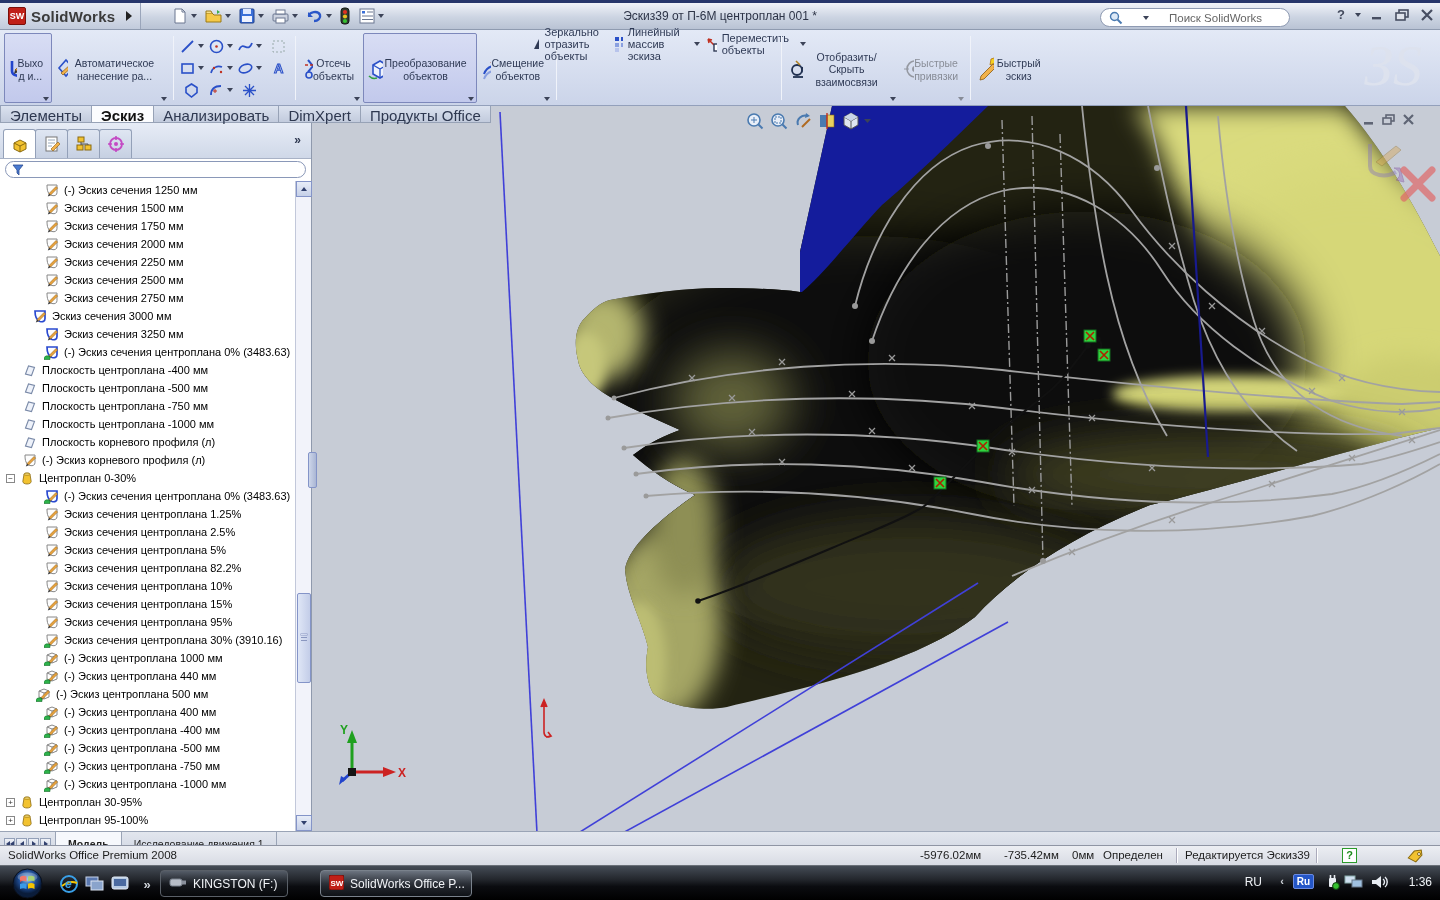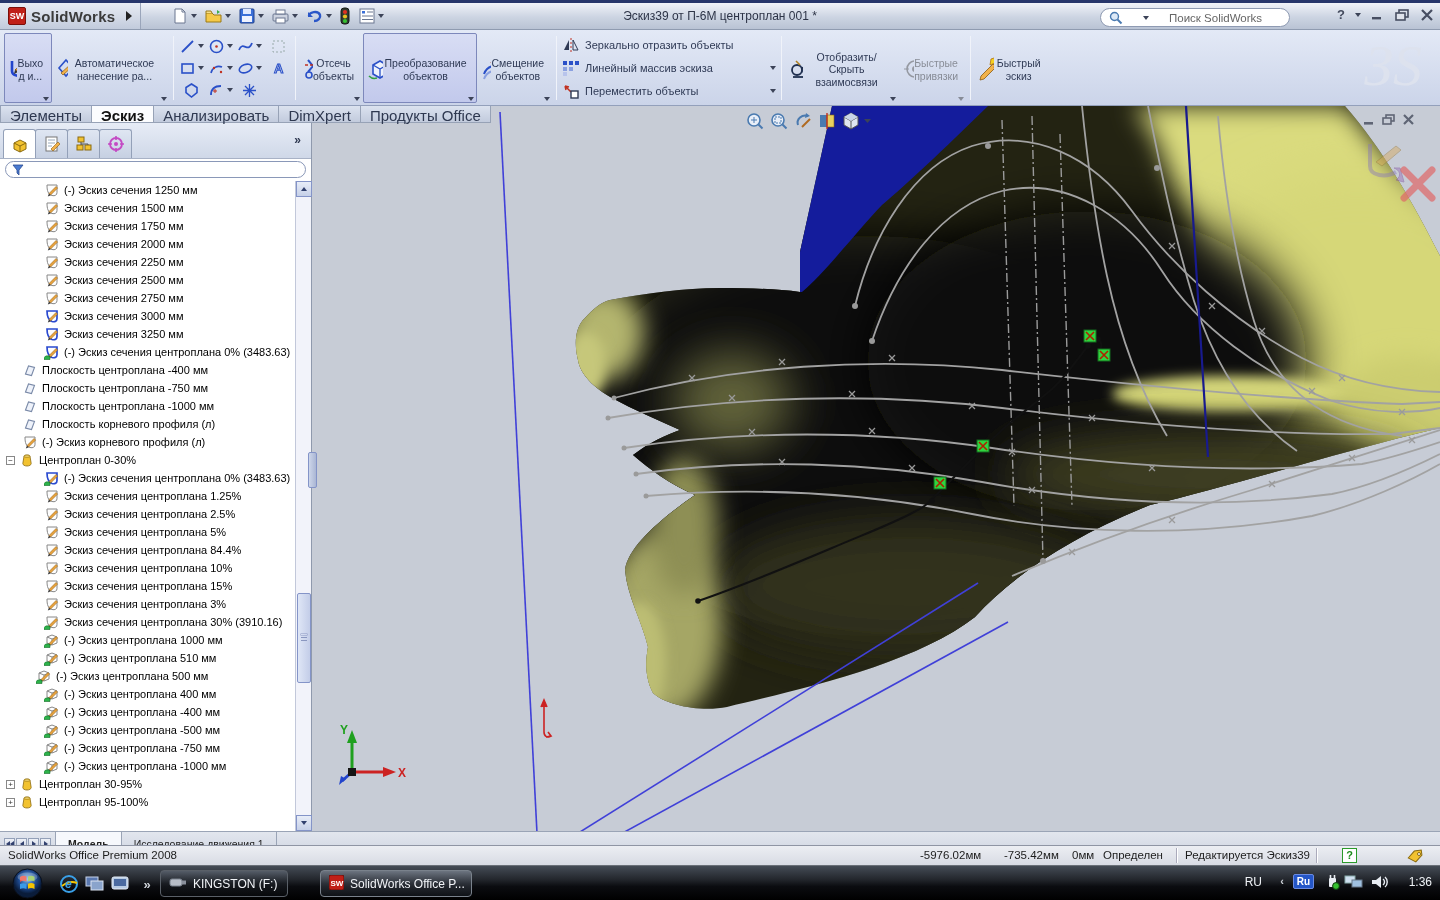--- a/index.html
+++ b/index.html
@@ -29,21 +29,21 @@
   background:linear-gradient(#e3e9f6,#cbd4e9);border-bottom:1px solid #93a0bb;display:flex;align-items:stretch;padding:3px 2px 2px 4px}
 .vsep{width:1px;background:#a9b2c8;border-right:1px solid #f0f3fa;margin:3px 3px}
 .bigbtn{display:flex;flex-direction:row;align-items:center;justify-content:flex-start;
   padding:3px 2px 1px;border:1px solid transparent;border-radius:2px;font-size:10.5px;color:#2f3a55;text-align:center;line-height:1.15}
 .bigbtn .lbl{margin-top:1px}
 .bigbtn .caret{margin-top:auto}
 .bigbtn.pressed{background:linear-gradient(#d8ddf4,#c2c9ec);border:1px solid #7d88bb}
 .bigbtn.disabled{opacity:.5;filter:grayscale(.9)}
 .toolgrid{display:grid;grid-template-columns:repeat(4,28px);grid-auto-rows:22px;align-content:center;gap:0 1px}
 .toolcell{display:flex;align-items:center;gap:2px;justify-content:center}
-.listcol{display:flex;flex-direction:column;justify-content:center;gap:1px;width:218px}
+.listcol{display:flex;flex-direction:row;justify-content:center;gap:1px;width:218px}
 .listrow{display:flex;align-items:center;gap:5px;font-size:11px;color:#2f3a55;height:22px;padding:0 2px}
 .listrow .caret{margin-left:auto}
 .watermark{position:absolute;right:18px;top:34px;font-size:58px;font-style:italic;color:#dde2ee;
   font-family:"Liberation Serif","DejaVu Serif",serif;line-height:64px;pointer-events:none}
 
 .tabrow{position:absolute;left:0;top:106px;width:380px;height:17px;display:flex;z-index:5}
 .rtab{font-size:15px;color:#2e3850;background:linear-gradient(#dbe2ef,#c2cbdd);border:1px solid #97a2b6;border-top:none;
   padding:1px 9px 0;margin-right:-1px;white-space:nowrap}
 .rtab.on{background:#fbfcfe;font-weight:bold;color:#111;position:relative;z-index:2}
 
@@ -668,21 +668,21 @@
           <span class="tlabel">Эскиз сечения 2500 мм</span>
         </div>
         <div class="trow" style="padding-left: 44px;">
           <span class="ticon"><svg width="16" height="15" viewBox="0 0 16 15">
               <path d="M3 2 C3 8 4 11 8 12.5 C11 13.3 13 12 13 9.5 L13 2 Z" fill="#fdfdfd" stroke="#888" stroke-width="1"></path>
               <path d="M5 10.5L12 3.5l1.6 1.6-7 7z" fill="#e8a23c" stroke="#8a5a10" stroke-width=".5"></path>
               <path d="M5 10.5l-1.2 3 3-1.2z" fill="#333"></path>
             </svg></span>
           <span class="tlabel">Эскиз сечения 2750 мм</span>
         </div>
-        <div class="trow" style="padding-left: 44px; text-align: right;">
+        <div class="trow" style="padding-left: 32px; text-align: right;">
           <span class="ticon"><svg width="16" height="15" viewBox="0 0 16 15">
               <path d="M3 2 C3 8 4 11 8 12.5 C11 13.3 13 12 13 9.5 L13 2 Z" fill="#fdfdfd" stroke="#2a4ad0" stroke-width="1.7"></path>
               <path d="M5 10.5L12 3.5l1.6 1.6-7 7z" fill="#e8a23c" stroke="#8a5a10" stroke-width=".5"></path>
               <path d="M5 10.5l-1.2 3 3-1.2z" fill="#333"></path>
             </svg></span>
           <span class="tlabel">Эскиз сечения 3000 мм</span>
         </div>
         <div class="trow" style="padding-left: 44px;">
           <span class="ticon"><svg width="16" height="15" viewBox="0 0 16 15">
               <path d="M3 2 C3 8 4 11 8 12.5 C11 13.3 13 12 13 9.5 L13 2 Z" fill="#fdfdfd" stroke="#2a4ad0" stroke-width="1.7"></path>
@@ -698,20 +698,26 @@
               <path d="M5 10.5l-1.2 3 3-1.2z" fill="#333"></path>
               <path d="M0 14.5 L6 14.5 L6 11.5 C3.5 10.3 1.2 10.8 0 12.6 Z" fill="#2db34a" stroke="#156a28" stroke-width=".6"></path>
             </svg></span>
           <span class="tlabel">(-) Эскиз сечения центроплана 0% (3483.63)</span>
         </div>
         <div class="trow" style="padding-left: 22px;">
           <span class="ticon"><svg width="16" height="15" viewBox="0 0 16 15">
               <path d="M3.5 11 L6.5 3 L12.5 4.5 L9.5 12.5 Z" fill="#e8eef8" fill-opacity=".75" stroke="#7a8aa8" stroke-width="1.1"></path>
             </svg></span>
           <span class="tlabel">Плоскость центроплана -400 мм</span>
+        </div>
+        <div class="trow" style="padding-left: 22px;">
+          <span class="ticon"><svg width="16" height="15" viewBox="0 0 16 15">
+              <path d="M3.5 11 L6.5 3 L12.5 4.5 L9.5 12.5 Z" fill="#e8eef8" fill-opacity=".75" stroke="#7a8aa8" stroke-width="1.1"></path>
+            </svg></span>
+          <span class="tlabel">Плоскость центроплана -500 мм</span>
         </div>
         <div class="trow" style="padding-left: 22px;">
           <span class="ticon"><svg width="16" height="15" viewBox="0 0 16 15">
               <path d="M3.5 11 L6.5 3 L12.5 4.5 L9.5 12.5 Z" fill="#e8eef8" fill-opacity=".75" stroke="#7a8aa8" stroke-width="1.1"></path>
             </svg></span>
           <span class="tlabel">Плоскость центроплана -750 мм</span>
         </div>
         <div class="trow" style="padding-left: 22px;">
           <span class="ticon"><svg width="16" height="15" viewBox="0 0 16 15">
               <path d="M3.5 11 L6.5 3 L12.5 4.5 L9.5 12.5 Z" fill="#e8eef8" fill-opacity=".75" stroke="#7a8aa8" stroke-width="1.1"></path>
@@ -772,21 +778,21 @@
               <path d="M5 10.5l-1.2 3 3-1.2z" fill="#333"></path>
             </svg></span>
           <span class="tlabel">Эскиз сечения центроплана 5%</span>
         </div>
         <div class="trow" style="padding-left: 44px;">
           <span class="ticon"><svg width="16" height="15" viewBox="0 0 16 15">
               <path d="M3 2 C3 8 4 11 8 12.5 C11 13.3 13 12 13 9.5 L13 2 Z" fill="#fdfdfd" stroke="#888" stroke-width="1"></path>
               <path d="M5 10.5L12 3.5l1.6 1.6-7 7z" fill="#e8a23c" stroke="#8a5a10" stroke-width=".5"></path>
               <path d="M5 10.5l-1.2 3 3-1.2z" fill="#333"></path>
             </svg></span>
-          <span class="tlabel">Эскиз сечения центроплана 84.4%</span>
+          <span class="tlabel">Эскиз сечения центроплана 82.2%</span>
         </div>
         <div class="trow" style="padding-left: 44px;">
           <span class="ticon"><svg width="16" height="15" viewBox="0 0 16 15">
               <path d="M3 2 C3 8 4 11 8 12.5 C11 13.3 13 12 13 9.5 L13 2 Z" fill="#fdfdfd" stroke="#888" stroke-width="1"></path>
               <path d="M5 10.5L12 3.5l1.6 1.6-7 7z" fill="#e8a23c" stroke="#8a5a10" stroke-width=".5"></path>
               <path d="M5 10.5l-1.2 3 3-1.2z" fill="#333"></path>
             </svg></span>
           <span class="tlabel">Эскиз сечения центроплана 10%</span>
         </div>
         <div class="trow" style="padding-left: 44px;">
@@ -796,21 +802,21 @@
               <path d="M5 10.5l-1.2 3 3-1.2z" fill="#333"></path>
             </svg></span>
           <span class="tlabel">Эскиз сечения центроплана 15%</span>
         </div>
         <div class="trow" style="padding-left: 44px;">
           <span class="ticon"><svg width="16" height="15" viewBox="0 0 16 15">
               <path d="M3 2 C3 8 4 11 8 12.5 C11 13.3 13 12 13 9.5 L13 2 Z" fill="#fdfdfd" stroke="#888" stroke-width="1"></path>
               <path d="M5 10.5L12 3.5l1.6 1.6-7 7z" fill="#e8a23c" stroke="#8a5a10" stroke-width=".5"></path>
               <path d="M5 10.5l-1.2 3 3-1.2z" fill="#333"></path>
             </svg></span>
-          <span class="tlabel">Эскиз сечения центроплана 3%</span>
+          <span class="tlabel">Эскиз сечения центроплана 95%</span>
         </div>
         <div class="trow" style="padding-left: 44px;">
           <span class="ticon"><svg width="16" height="15" viewBox="0 0 16 15">
               <path d="M3 2 C3 8 4 11 8 12.5 C11 13.3 13 12 13 9.5 L13 2 Z" fill="#fdfdfd" stroke="#888" stroke-width="1"></path>
               <path d="M5 10.5L12 3.5l1.6 1.6-7 7z" fill="#e8a23c" stroke="#8a5a10" stroke-width=".5"></path>
               <path d="M5 10.5l-1.2 3 3-1.2z" fill="#333"></path>
               <path d="M0 14.5 L6 14.5 L6 11.5 C3.5 10.3 1.2 10.8 0 12.6 Z" fill="#2db34a" stroke="#156a28" stroke-width=".6"></path>
             </svg></span>
           <span class="tlabel">Эскиз сечения  центроплана 30% (3910.16)</span>
         </div>
@@ -825,21 +831,21 @@
           <span class="tlabel">(-) Эскиз центроплана 1000 мм</span>
         </div>
         <div class="trow" style="padding-left: 44px;">
           <span class="ticon"><svg width="16" height="15" viewBox="0 0 16 15">
               <path d="M3 4l5-2 5 2v6l-5 2-5-2z" fill="#fff" stroke="#888"></path>
               <path d="M3 4l5 2 5-2M8 6v6" fill="none" stroke="#888"></path>
               <path d="M5 10.5L12 3.5l1.6 1.6-7 7z" fill="#e8a23c" stroke="#8a5a10" stroke-width=".5"></path>
               <path d="M5 10.5l-1.2 3 3-1.2z" fill="#333"></path>
               <path d="M0 14.5 L6 14.5 L6 11.5 C3.5 10.3 1.2 10.8 0 12.6 Z" fill="#2db34a" stroke="#156a28" stroke-width=".6"></path>
             </svg></span>
-          <span class="tlabel">(-) Эскиз центроплана 510 мм</span>
+          <span class="tlabel">(-) Эскиз центроплана 440 мм</span>
         </div>
         <div class="trow" style="padding-left: 36px;">
           <span class="ticon"><svg width="16" height="15" viewBox="0 0 16 15">
               <path d="M3 4l5-2 5 2v6l-5 2-5-2z" fill="#fff" stroke="#888"></path>
               <path d="M3 4l5 2 5-2M8 6v6" fill="none" stroke="#888"></path>
               <path d="M5 10.5L12 3.5l1.6 1.6-7 7z" fill="#e8a23c" stroke="#8a5a10" stroke-width=".5"></path>
               <path d="M5 10.5l-1.2 3 3-1.2z" fill="#333"></path>
               <path d="M0 14.5 L6 14.5 L6 11.5 C3.5 10.3 1.2 10.8 0 12.6 Z" fill="#2db34a" stroke="#156a28" stroke-width=".6"></path>
             </svg></span>
           <span class="tlabel">(-) Эскиз центроплана 500 мм</span>

